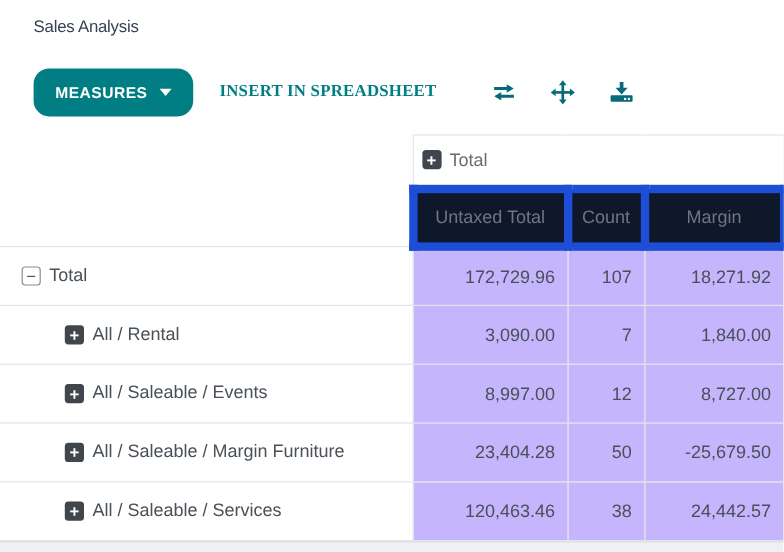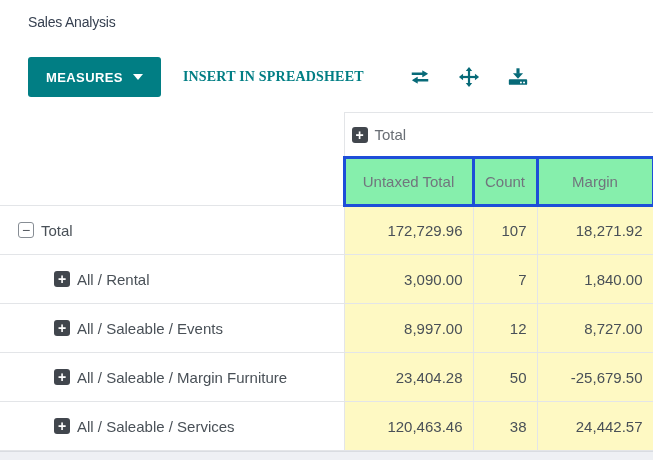--- a/index.html
+++ b/index.html
@@ -24,21 +24,21 @@
     height: 40px;
     display: flex;
     align-items: center;
   }
   .btn-measures {
     height: 40px;
     padding: 0 18px;
     background: #017e84;
     color: #ffffff;
     border: none;
-    border-radius: 3px;
+    border-radius: 13px;
     font-family: inherit;
     font-size: 13px;
     font-weight: 700;
     letter-spacing: 0.4px;
     display: flex;
     align-items: center;
     cursor: pointer;
   }
   .caret-down {
     display: inline-block;
@@ -98,45 +98,45 @@
     height: 45px;
     border: 1px solid #e3e5e8;
     padding-left: 7px;
     text-align: left;
     font-weight: 400;
     color: #696e75;
     background: #ffffff;
   }
   .measure-hdr {
     height: 48px;
-    border: 3px solid #1d4ed8;
+    border: 7px solid #1d4ed8;
     text-align: center;
     font-weight: 400;
     color: #71757d;
-    background: #86efac;
+    background: #0f172a;
     padding: 0 6px;
     white-space: nowrap;
   }
   .row-hdr {
     height: 49px;
     text-align: left;
     font-weight: 400;
     color: #495057;
     background: #ffffff;
     border-bottom: 1px solid #e3e5e8;
     border-top: 1px solid #e3e5e8;
     padding-left: 18px;
     white-space: nowrap;
     overflow: hidden;
   }
   .row-hdr.indent-1 { padding-left: 54px; }
   td.val {
     height: 49px;
     border: 1px solid #e3e5e8;
-    background: #fef9c3;
+    background: #c4b5fd;
     text-align: right;
     padding-right: 10px;
     color: #495057;
     white-space: nowrap;
   }
 
   
   .sq-icon {
     display: inline-flex;
     width: 16px; height: 16px;

